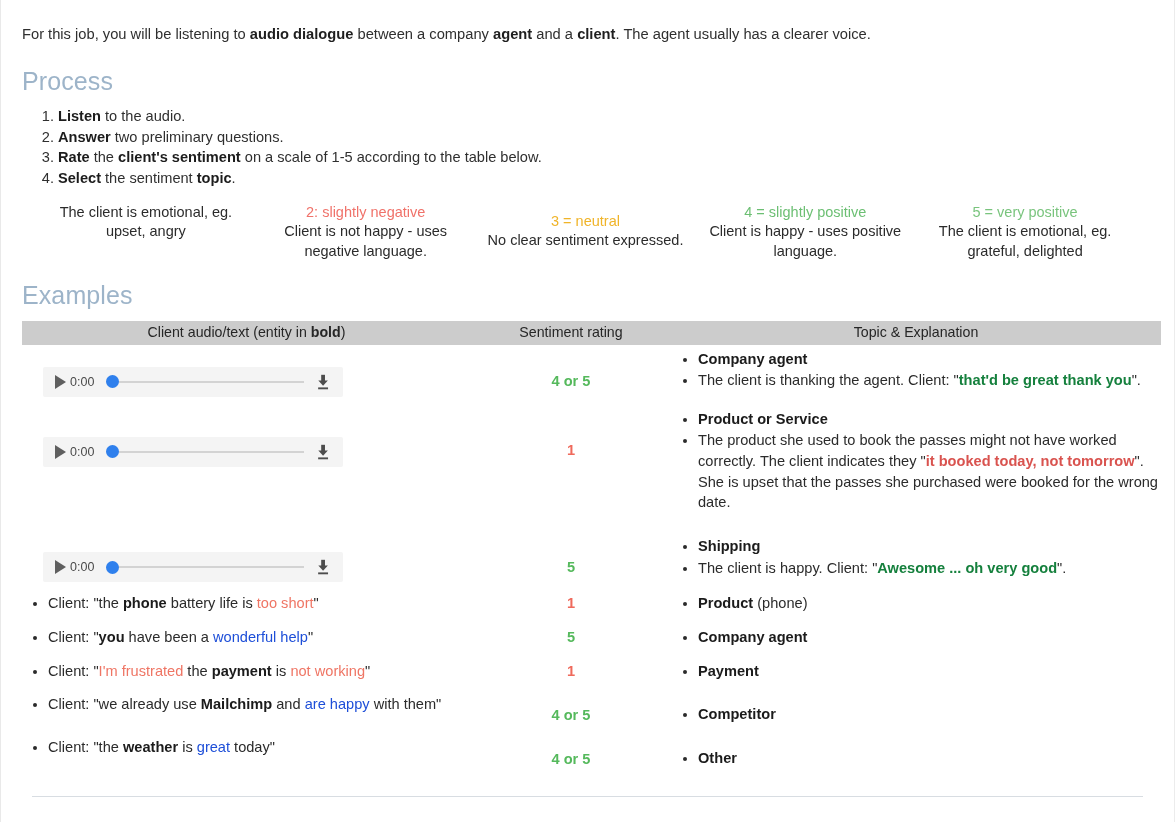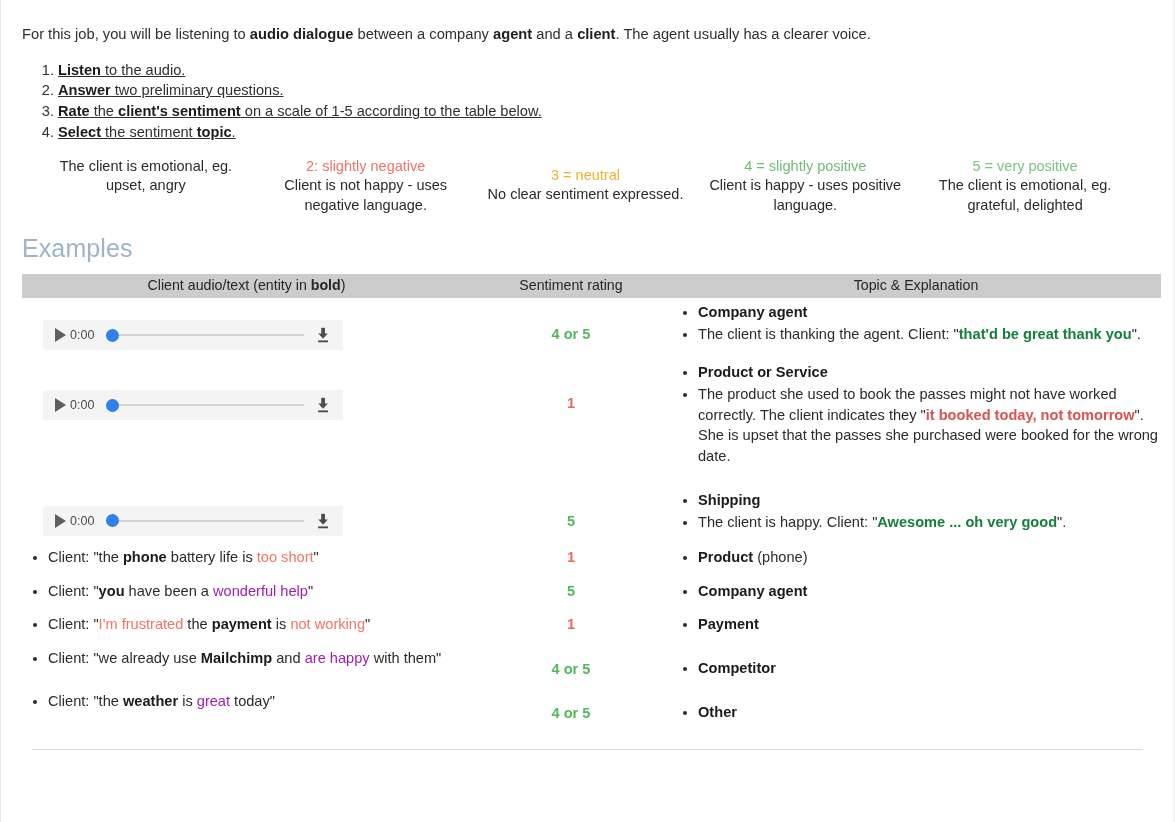--- a/index.html
+++ b/index.html
@@ -45,21 +45,21 @@
   h2.section.examples { margin-top: 19px; }
 
   
   ol.process {
     margin: 10px 0 0 0;
     padding-left: 36px;
     font-size: 14.6px;
     line-height: 1.42;
     color: #2f2f2f;
   }
-  ol.process li { margin: 0; padding: 0; text-decoration: underline; }
+  ol.process li { margin: 0; padding: 0; }
   ol.process b { font-weight: bold; color: #1c1c1c; }
 
   
   .scale {
     display: flex;
     margin-top: 14px;
     padding: 0 18px 0 14px;
   }
   .scale-col {
     flex: 1 1 0;
@@ -182,21 +182,21 @@
   }
   ul.bullets li { margin: 0 0 1px 0; }
   ul.bullets.topic { padding-left: 27px; }
   ul.bullets.topic li { line-height: 1.42; }
   ul.bullets b { font-weight: bold; color: #1b1b1b; }
 
   
   .neg-bold { color: #d9534f; font-weight: bold; }
   .pos-bold { color: #15803d; font-weight: bold; }
   .neg-soft { color: #ef7564; }
-  .pos-soft { color: #a21caf; }
+  .pos-soft { color: #1d4ed8; }
   .c-red   { color: #e05a4e; }
   .c-salmon{ color: #f0726a; }
   .c-orange{ color: #f0b429; text-align: center; }
   .c-green { color: #6cbf73; }
   .c-green2{ color: #79c47d; }
 
   .rating-pos { color: #55b95c; }
   .rating-neg { color: #ef6a5c; }
 
   hr.footer-rule {
@@ -206,20 +206,21 @@
   }
 </style>
 </head>
 <body>
 
 <div id="page">
   <div class="inner">
 
     <p class="intro"><span>For this job, you will be listening to </span><b>audio dialogue</b><span> between a company </span><b>agent</b><span> and a </span><b>client</b><span>. The agent usually has a clearer voice.</span></p>
 
+    <h2 class="section">Process</h2>
 
     <ol class="process">
       <li><b>Listen</b><span> to the audio.</span></li>
       <li><b>Answer</b><span> two preliminary questions.</span></li>
       <li><b>Rate</b><span> the </span><b>client's sentiment</b><span> on a scale of 1-5 according to the table below.</span></li>
       <li><b>Select</b><span> the sentiment </span><b>topic</b><span>.</span></li>
     </ol>
 
     <div class="scale">
       <div class="scale-col">

